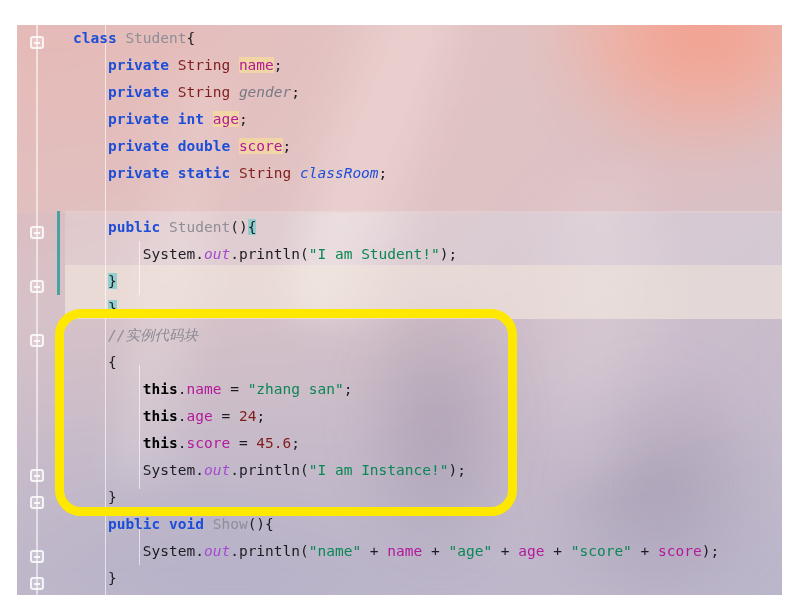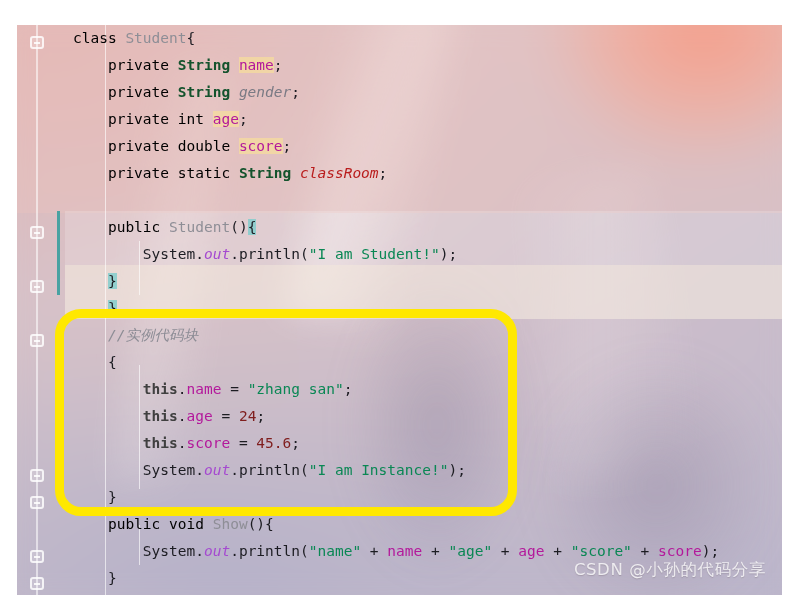--- a/index.html
+++ b/index.html
@@ -110,34 +110,34 @@
 
   
   .row-tint {
     position: absolute; left: 48px; right: 0;
     background: rgba(255,255,255,0.18);
     pointer-events: none;
   }
   .row-tint.strong { background: rgba(248,238,226,0.55); }
 
   
-  .kw      { color: #000000; font-weight: normal; }
-  .type    { color: #14532d; font-weight: bold; }
+  .kw      { color: #1d4ed8; font-weight: bold; }
+  .type    { color: #7f1d1d; font-weight: normal; }
   .clsname { color: #8e8e96; }
   .fld     { color: #b3199b; }
   .fld-hl  { color: #b3199b; background: rgba(250,226,150,0.62); }
   .param   { color: #7a7a84; font-style: italic; }
-  .statics { color: #b91c1c; font-style: italic; }
+  .statics { color: #1d4ed8; font-style: italic; }
   .str     { color: #0a8754; }
   .num     { color: #7f1d1d; }
   .cmt     { color: #8c8c95; font-style: italic; }
   .outfld  { color: #a54ad0; font-style: italic; margin-top: 19px; }
   .punct   { color: #1c1c22; }
   .mth     { color: #1c1c22; }
-  .thisKw  { color: #404040; font-weight: bold; }
+  .thisKw  { color: #000000; font-weight: bold; }
   .brace-hl{ background: rgba(130,205,205,0.85); }
   .methname{ color: #8e8e96; }
 
   
   .side-bar {
     position: absolute;
     width: 3px;
     background: #49a2a2;
   }
 
@@ -199,17 +199,16 @@
 
     <div class="iguide" style="left:88px;  top:0px;   height:570px;"></div>
     <div class="iguide" style="left:122px; top:216px; height:54px;"></div>
     <div class="iguide" style="left:122px; top:340px; height:124px;"></div>
     <div class="iguide" style="left:122px; top:500px; height:40px;"></div>
 
     <div class="code" id="code-area"><div class="ln"><span class="kw">class</span><span class="punct"> </span><span class="clsname">Student</span><span class="punct">{</span></div><div class="ln">    <span class="kw">private</span><span class="punct"> </span><span class="type">String</span><span class="punct"> </span><span class="fld-hl">name</span><span class="punct">;</span></div><div class="ln">    <span class="kw">private</span><span class="punct"> </span><span class="type">String</span><span class="punct"> </span><span class="param">gender</span><span class="punct">;</span></div><div class="ln">    <span class="kw">private</span><span class="punct"> </span><span class="kw">int</span><span class="punct"> </span><span class="fld-hl">age</span><span class="punct">;</span></div><div class="ln">    <span class="kw">private</span><span class="punct"> </span><span class="kw">double</span><span class="punct"> </span><span class="fld-hl">score</span><span class="punct">;</span></div><div class="ln">    <span class="kw">private</span><span class="punct"> </span><span class="kw">static</span><span class="punct"> </span><span class="type">String</span><span class="punct"> </span><span class="statics">classRoom</span><span class="punct">;</span></div><div class="ln">&nbsp;</div><div class="ln">    <span class="kw">public</span><span class="punct"> </span><span class="clsname">Student</span><span class="punct">(</span><span class="punct">)</span><span class="brace-hl">{</span></div><div class="ln">        <span class="punct">System</span><span class="punct">.</span><span class="outfld">out</span><span class="punct">.</span><span class="mth">println</span><span class="punct">(</span><span class="str">"I am Student!"</span><span class="punct">)</span><span class="punct">;</span></div><div class="ln">    <span class="brace-hl">}</span></div><div class="ln">    <span class="brace-hl">}</span></div><div class="ln">    <span class="cmt">//实例代码块</span></div><div class="ln">    <span class="punct">{</span></div><div class="ln">        <span class="thisKw">this</span><span class="punct">.</span><span class="fld">name</span><span class="punct"> = </span><span class="str">"zhang san"</span><span class="punct">;</span></div><div class="ln">        <span class="thisKw">this</span><span class="punct">.</span><span class="fld">age</span><span class="punct"> = </span><span class="num">24</span><span class="punct">;</span></div><div class="ln">        <span class="thisKw">this</span><span class="punct">.</span><span class="fld">score</span><span class="punct"> = </span><span class="num">45.6</span><span class="punct">;</span></div><div class="ln">        <span class="punct">System</span><span class="punct">.</span><span class="outfld">out</span><span class="punct">.</span><span class="mth">println</span><span class="punct">(</span><span class="str">"I am Instance!"</span><span class="punct">)</span><span class="punct">;</span></div><div class="ln">    <span class="punct">}</span></div><div class="ln">    <span class="kw">public</span><span class="punct"> </span><span class="kw">void</span><span class="punct"> </span><span class="methname">Show</span><span class="punct">(</span><span class="punct">)</span><span class="punct">{</span></div><div class="ln">        <span class="punct">System</span><span class="punct">.</span><span class="outfld">out</span><span class="punct">.</span><span class="mth">println</span><span class="punct">(</span><span class="str">"name"</span><span class="punct"> + </span><span class="fld">name</span><span class="punct"> + </span><span class="str">"age"</span><span class="punct"> + </span><span class="fld">age</span><span class="punct"> + </span><span class="str">"score"</span><span class="punct"> + </span><span class="fld">score</span><span class="punct">)</span><span class="punct">;</span></div><div class="ln">    <span class="punct">}</span></div><div class="ln"></div></div>
 
     <div class="annot-box"></div>
 
-    <div class="watermark">CSDN @小孙的代码分享</div>
 
   </div>
 
 </div>
 
 </body></html>

